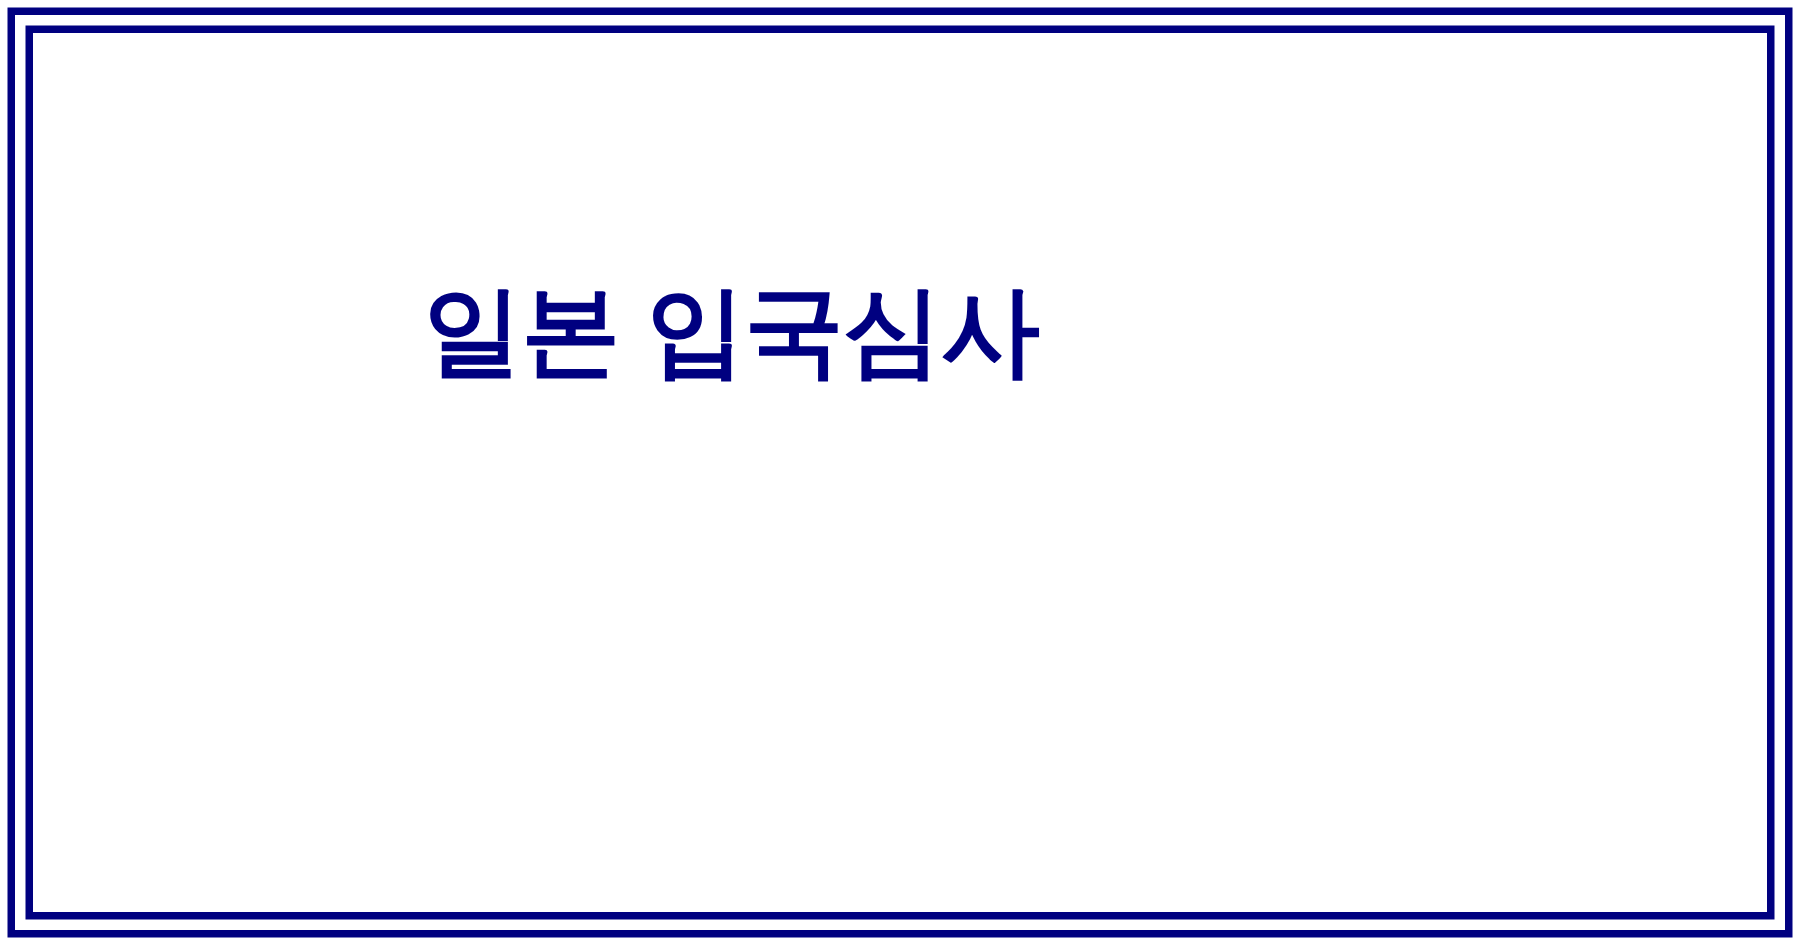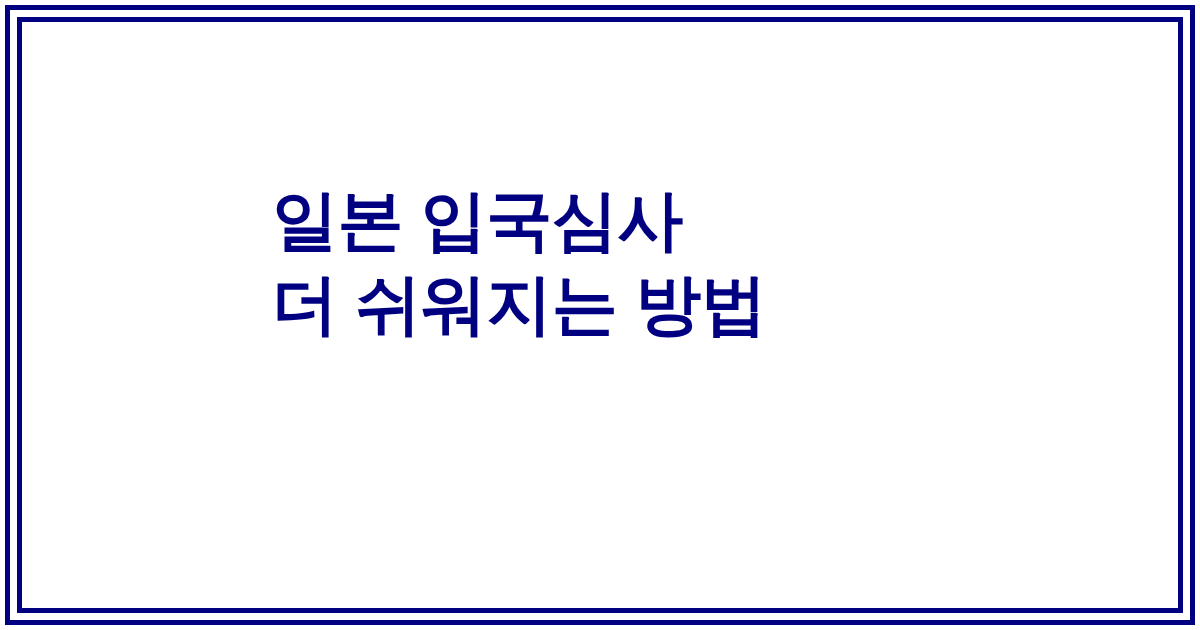--- a/index.html
+++ b/index.html
@@ -56,28 +56,28 @@
 
   .title-line {
     display: block;
     font-size: 66px;
     line-height: 84px;
     font-weight: 700;
     color: #000080;
     letter-spacing: -0.5px;
     white-space: nowrap;
     text-align: left;
+    margin-left: 10px;
   }
 </style>
 </head>
 <body>
 
 <div class="card">
 
   <div class="frame-outer"></div>
   <div class="frame-inner"></div>
 
   <div class="title-block">
     <span class="title-line">일본 입국심사</span>
-    <span class="title-line">더 쉬워지는 방법</span>
   </div>
 
 </div>
 
 </body></html>

